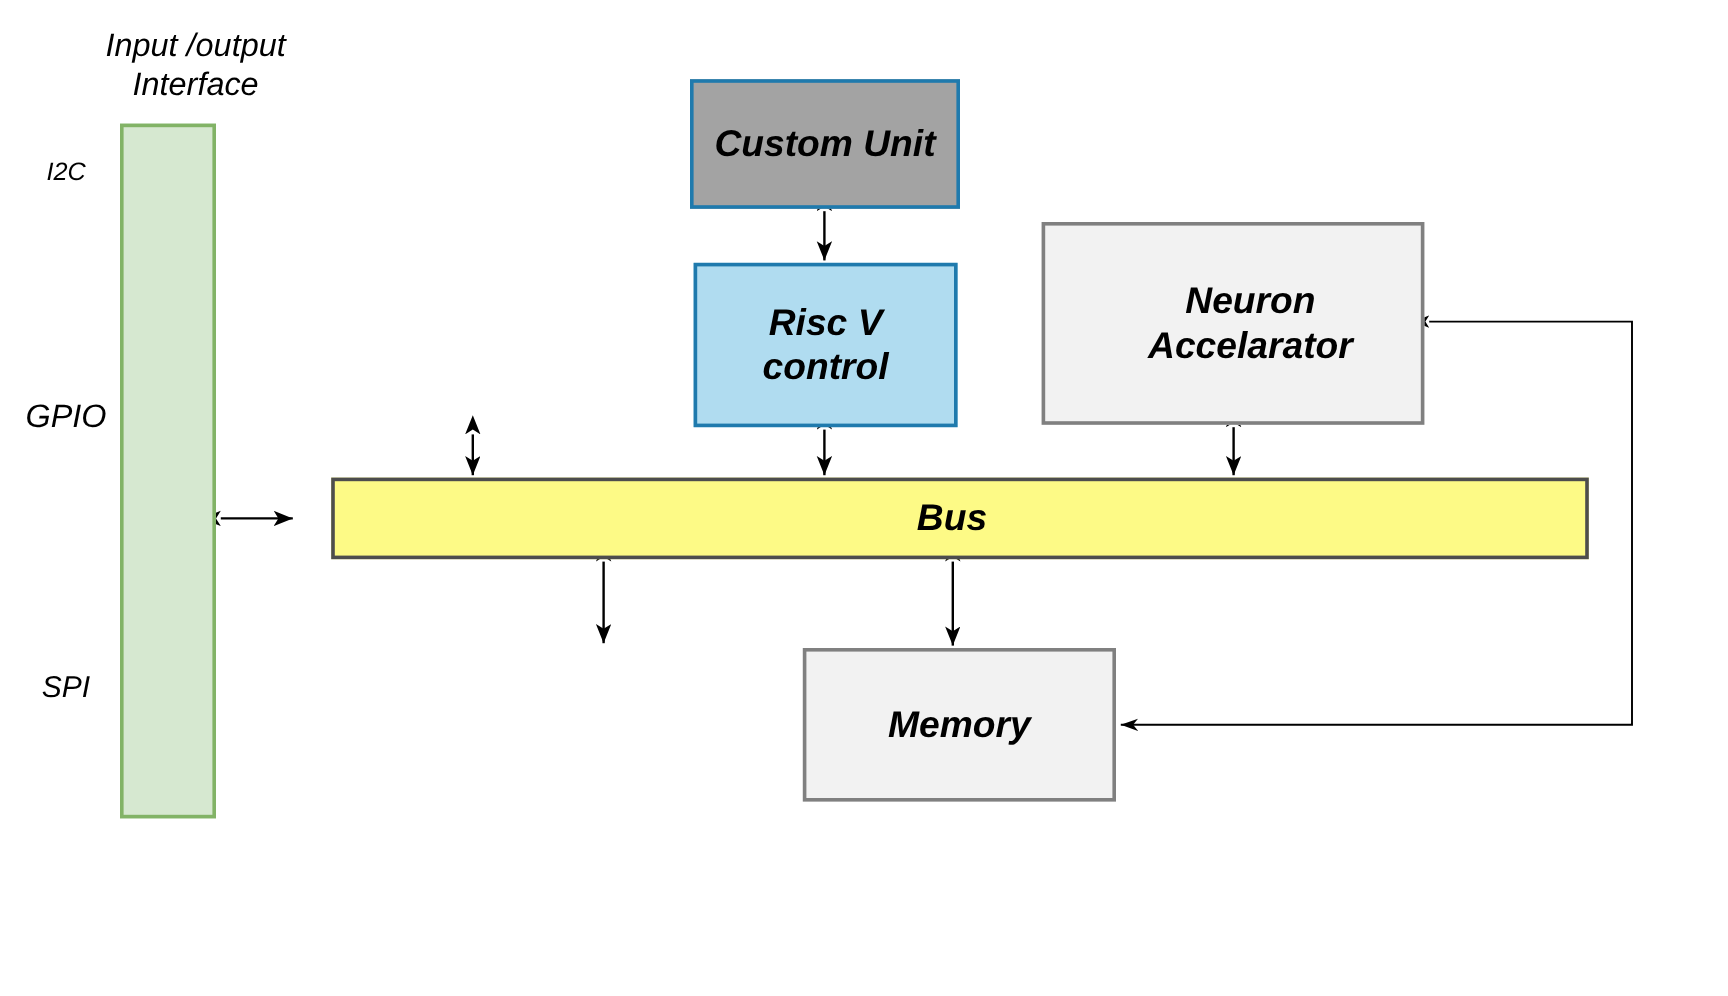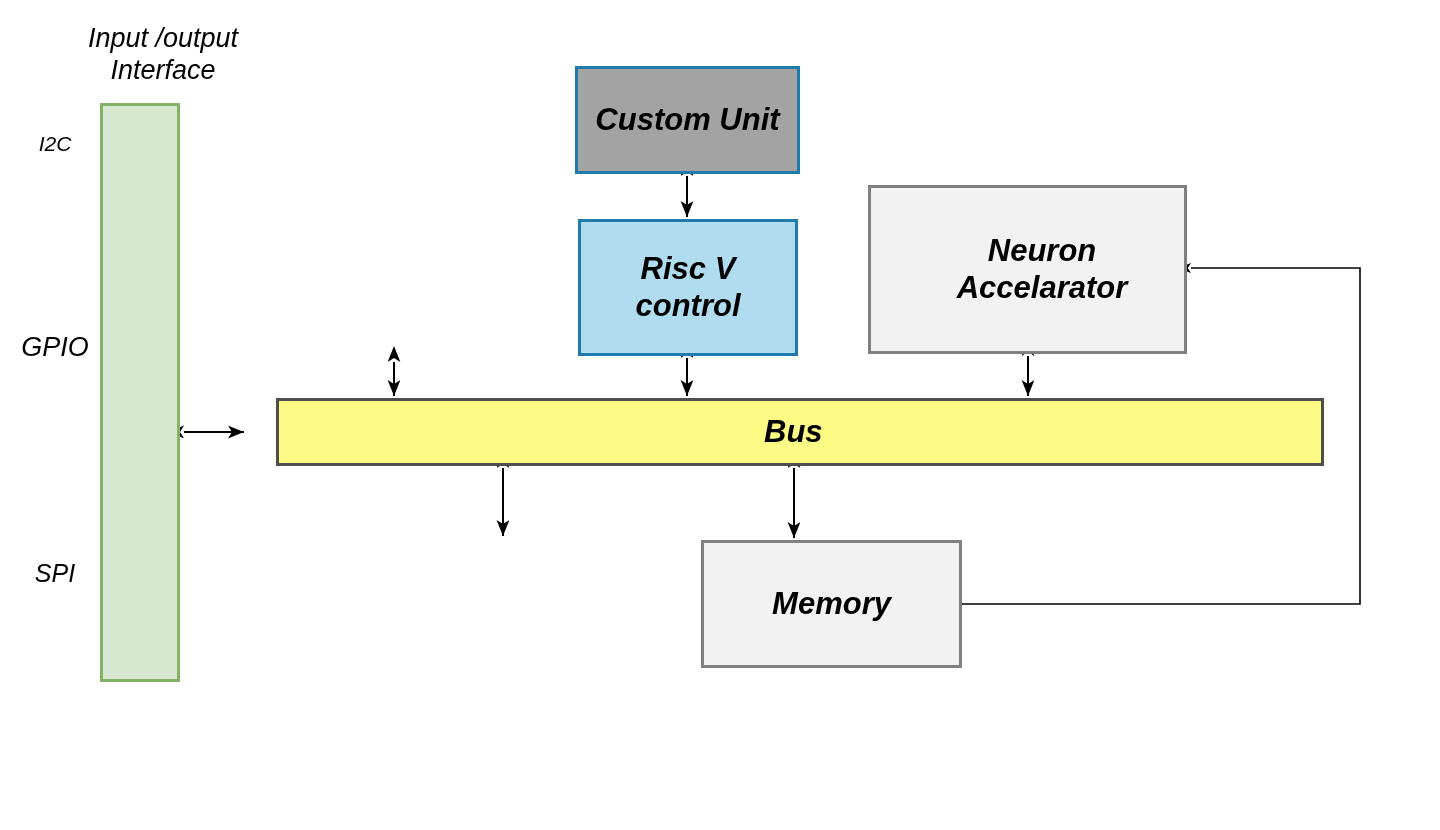--- a/index.html
+++ b/index.html
@@ -102,21 +102,20 @@
     background: #f2f2f2;
     border: 3px solid #808080;
     font-size: 31px;
   }
   #memory {
     left: 669px; top: 540px;
     width: 261px; height: 128px;
     background: #f2f2f2;
     border: 3px solid #808080;
     font-size: 31px;
-    margin-left: 32px;
   }
 
   #edges {
     position: absolute;
     left: 0; top: 0;
     width: 1440px; height: 830px;
     pointer-events: none;
   }
 </style>
 </head>

